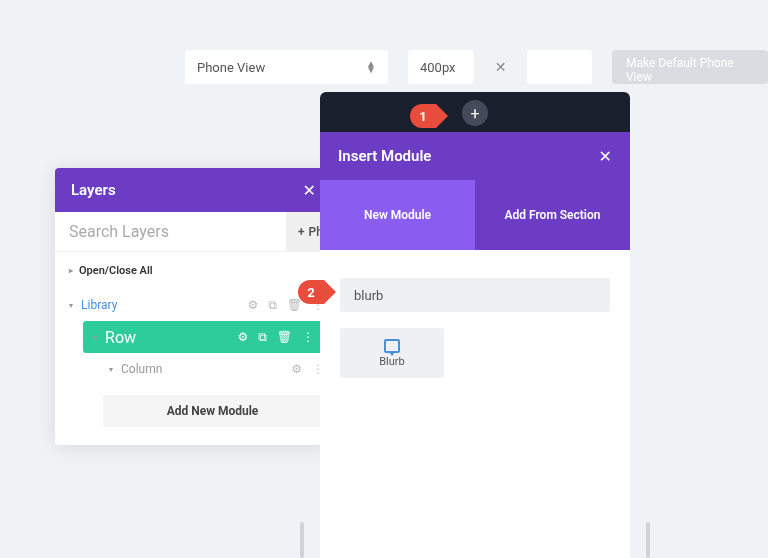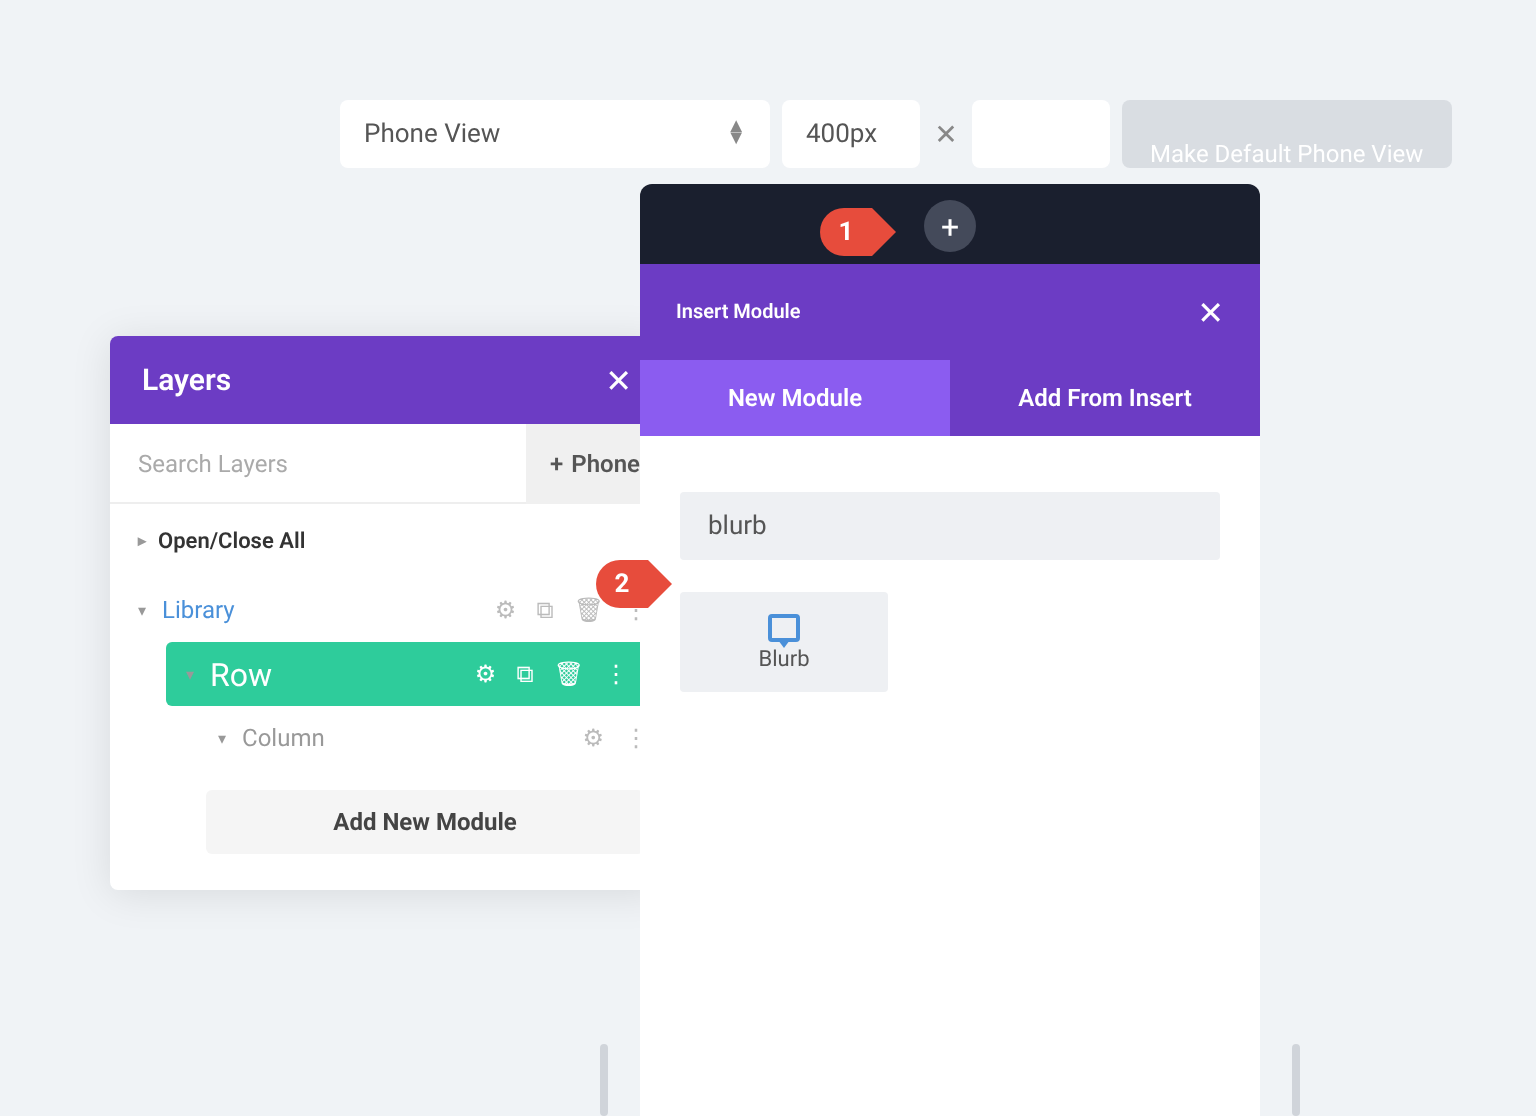--- a/index.html
+++ b/index.html
@@ -1,48 +1,48 @@
 <!DOCTYPE html>
 <html><head>
 <meta charset="utf-8">
 <style>
 *{margin:0;padding:0;box-sizing:border-box;font-family:-apple-system,BlinkMacSystemFont,"Segoe UI",Roboto,sans-serif}
 body{background:#f0f3f6;width:768px;height:558px;position:relative;overflow:hidden}
-.toolbar{position:absolute;top:50px;left:170px;display:flex;gap:6px;align-items:center}
+.toolbar{position:absolute;top:50px;left:185px;display:flex;gap:20px;align-items:center}
 .select-wrap{background:#fff;border-radius:4px;width:215px;height:34px;display:flex;align-items:center;padding:0 12px;justify-content:space-between;color:#555;font-size:13px}
 .updown{font-size:10px;color:#888;line-height:6px}
 .px-box{background:#fff;border-radius:4px;width:69px;height:34px;display:flex;align-items:center;padding:4px 12px;color:#555;font-size:13px}
 .x-btn{color:#888;font-size:14px;width:14px;text-align:center}
 .blank-box{background:#fff;border-radius:4px;width:69px;height:34px}
 .default-btn{background:#d9dde2;border-radius:4px;height:34px;padding:0 14px;display:flex;align-items:flex-end;color:#fff;font-size:12px}
 .layers-panel{position:absolute;top:168px;left:55px;width:277px;background:#fff;border-radius:4px;box-shadow:0 2px 20px rgba(0,0,0,.1)}
 .layers-header{background:#6c3cc4;color:#fff;height:44px;display:flex;align-items:center;justify-content:space-between;padding:0 16px;border-radius:4px 4px 0 0}
 .layers-title{font-size:15px;font-weight:600}
 .close-x{font-size:16px;cursor:pointer}
 .search-row{display:flex;align-items:center;height:40px;border-bottom:1px solid #eee}
-.search-input{flex:1;border:none;outline:none;padding:0 14px;font-size:12px;color:#999}
+.search-input{flex:1;border:none;outline:none;padding:0 14px;font-size:16px;color:#999}
 .search-input::placeholder{color:#aaa}
 .filter-btn{background:#f0f0f0;height:40px;padding:0 12px;display:flex;align-items:center;gap:4px;font-size:12px;color:#555;font-weight:600}
 .oca{font-size:11px;font-weight:600;color:#333;padding:12px 14px;display:flex;align-items:center;gap:6px}
 .tri{font-size:8px;color:#999}
 .layer-row{display:flex;align-items:center;height:32px;padding:0 8px;font-size:12px}
 .layer-section{color:#4a90d9}
 .layer-row .tri{margin-right:8px;margin-left:6px}
 .layer-actions{margin-left:auto;display:flex;gap:10px;align-items:center;color:#bbb;font-size:12px}
 .row-row{background:#2ecc9b;color:#fff;margin:0 8px 0 28px;border-radius:3px;height:32px;display:flex;align-items:center;padding:0 10px}
 .row-row .layer-actions{color:#fff}
 .col-row{margin-left:40px;color:#999}
 .add-module-btn{margin:10px 10px 18px 48px;background:#f5f5f5;height:32px;display:flex;align-items:center;justify-content:center;font-size:12px;font-weight:700;color:#444;border-radius:3px}
 .phone-frame{position:absolute;top:92px;left:320px;width:310px;background:#1a1f2e;border-radius:6px 6px 0 0;padding-top:15px;height:466px}
 .plus-circle{position:absolute;top:8px;left:50%;transform:translateX(-50%);width:26px;height:26px;background:#444a5a;border-radius:50%;display:flex;align-items:center;justify-content:center;color:#fff;font-size:16px}
 .insert-panel{margin-top:25px;background:#fff;height:426px}
 .insert-header{background:#6c3cc4;color:#fff;height:48px;display:flex;align-items:center;justify-content:space-between;padding:0 18px}
-.insert-title{font-size:10px;font-weight:600}
+.insert-title{font-size:15px;font-weight:600}
 .tabs{display:flex;background:#6c3cc4}
-.tab{flex:1;text-align:center;padding:12px 0;font-size:12px;color:#fff;font-weight:600}
+.tab{flex:1;text-align:center;padding:28px 0;font-size:12px;color:#fff;font-weight:600}
 .tab.active{background:#8b5cf0}
 .search-mod{margin:28px 20px 16px;background:#eef0f3;height:34px;border:none;outline:none;padding:0 14px;font-size:13px;color:#555;width:calc(100% - 40px);border-radius:2px}
 .blurb-tile{margin-left:20px;width:104px;height:50px;background:#eef0f3;display:flex;flex-direction:column;align-items:center;justify-content:center;gap:2px;border-radius:2px}
 .blurb-icon{width:16px;height:14px;border:2px solid #4a90d9;border-radius:2px;position:relative}
 .blurb-icon:after{content:"";position:absolute;bottom:-5px;left:3px;width:0;height:0;border-left:3px solid transparent;border-right:3px solid transparent;border-top:4px solid #4a90d9}
 .blurb-label{font-size:11px;color:#555}
 .callout{position:absolute;display:flex;align-items:center}
 .callout-body{background:#e74c3c;color:#fff;font-size:13px;font-weight:700;width:26px;height:24px;display:flex;align-items:center;justify-content:center;border-radius:12px 0 0 12px}
 .callout-tip{width:0;height:0;border-top:12px solid transparent;border-bottom:12px solid transparent;border-left:12px solid #e74c3c}
 .c1{top:104px;left:410px}
@@ -122,21 +122,21 @@
   <div class="plus-circle">
       <span>+</span>
     </div>
   <div class="insert-panel">
     <div class="insert-header">
       <span class="insert-title">Insert Module</span>
       <span class="close-x">✕</span>
     </div>
     <div class="tabs">
       <div class="tab active"><span>New Module</span></div>
-      <div class="tab"><span>Add From Insert</span></div>
+      <div class="tab"><span>Add From Section</span></div>
     </div>
     <input class="search-mod" value="blurb" style="">
     <div class="blurb-tile">
       <div class="blurb-icon"></div>
       <span class="blurb-label">Blurb</span>
     </div>
   </div>
 </div>
 
 <div class="callout c1">

